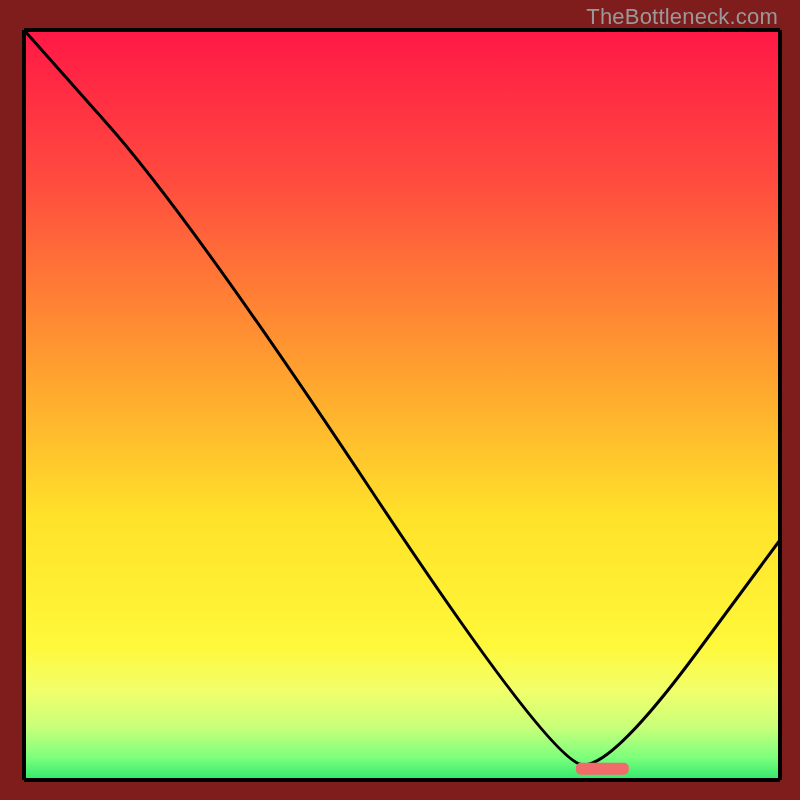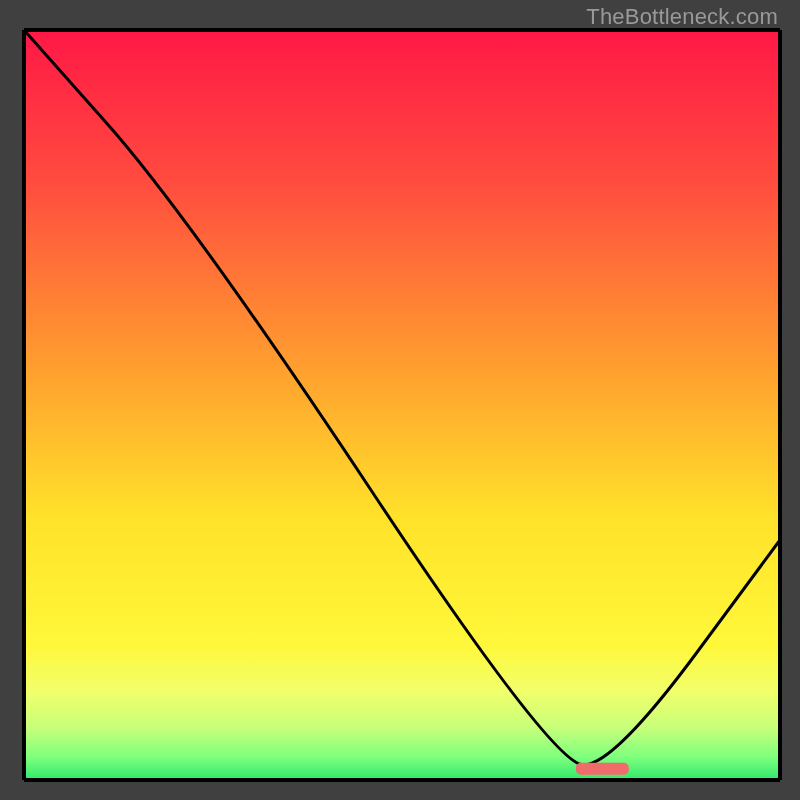--- a/index.html
+++ b/index.html
@@ -8,21 +8,21 @@
     width: 800px;
     height: 800px;
     overflow: hidden;
     background: #000;
     font-family: Arial, Helvetica, sans-serif;
   }
   .frame {
     width: 800px;
     height: 800px;
     position: relative;
-    background: #404040;
+    background: #7f1d1d;
   }
   .watermark {
     position: absolute;
     top: 4px;
     right: 22px;
     color: #999;
     font-size: 22px;
     font-weight: 400;
     z-index: 10;
     letter-spacing: 0.2px;

